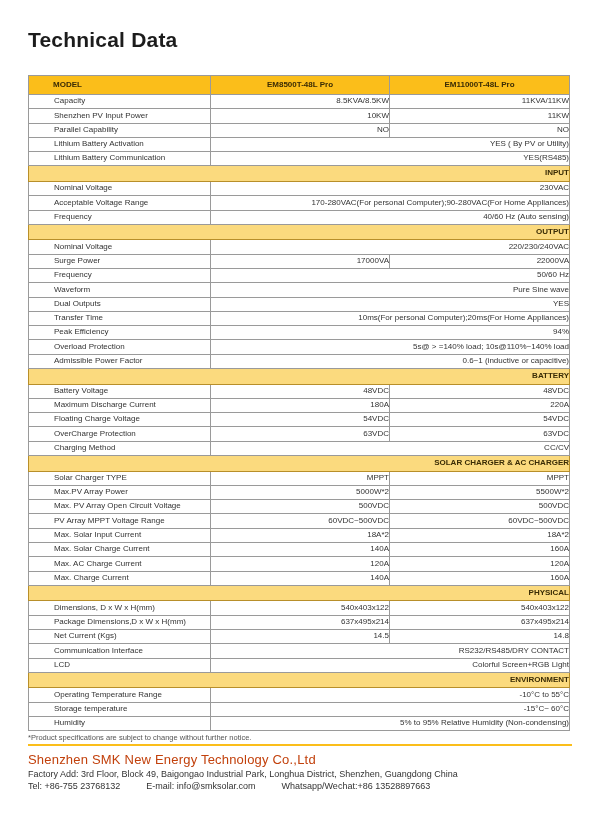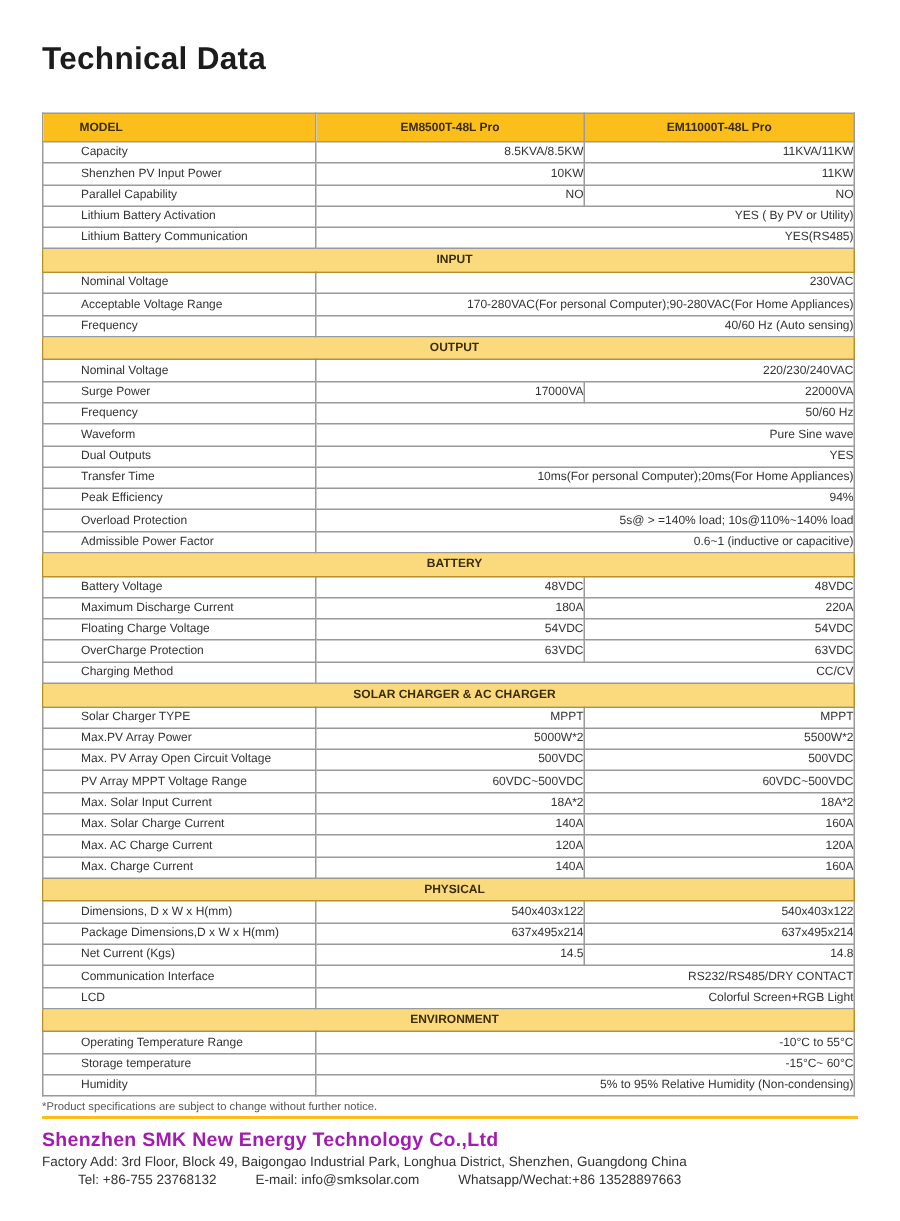--- a/index.html
+++ b/index.html
@@ -27,42 +27,42 @@
   .spec-table th{
     background:var(--gold,#FBBE1A);height:18px;
     font-size:8px;font-weight:bold;color:#3a2c05;
   }
   .spec-table th.model{ text-align:left;padding-left:24px; }
   .spec-table th.colhead{ text-align:center; }
   .spec-table td.label{ text-align:left;padding-left:25px; }
   .spec-table td.value{ text-align:right;margin-left:16px; }
   .spec-table td.section{
     background:var(--gold-light,#FBDA7E);
-    font-weight:bold;color:#3a2c05;text-align:center;padding-left:8px;
+    font-weight:bold;color:#3a2c05;text-align:right;padding-left:8px;
     border-color:#b88f2a;height:14.5px;
   }
   .footnote{
     position:absolute;left:28px;top:733px;
     font-size:7.5px;color:#555;
   }
   .footer-divider{
     position:absolute;left:28px;top:744px;width:544px;height:2px;
     background:var(--gold,#FBBE1A);
   }
   .company{
     position:absolute;left:28px;top:752px;
-    font-size:13px;font-weight:bold;color:#a21caf;letter-spacing:0.2px;
+    font-size:13px;font-weight:normal;color:#c2410c;letter-spacing:0.2px;
   }
   .address{
     position:absolute;left:28px;top:769px;
     font-size:9px;color:#333;
   }
   .contacts{
     position:absolute;left:28px;top:781px;
-    font-size:9px;color:#333;display:flex;gap:26px;margin-left:24px;
+    font-size:9px;color:#333;display:flex;gap:26px;
   }
 </style>
 </head>
 <body>
 
 <div class="page">
   <h1 class="title">Technical Data</h1>
 
   <table class="spec-table">
     <colgroup>

